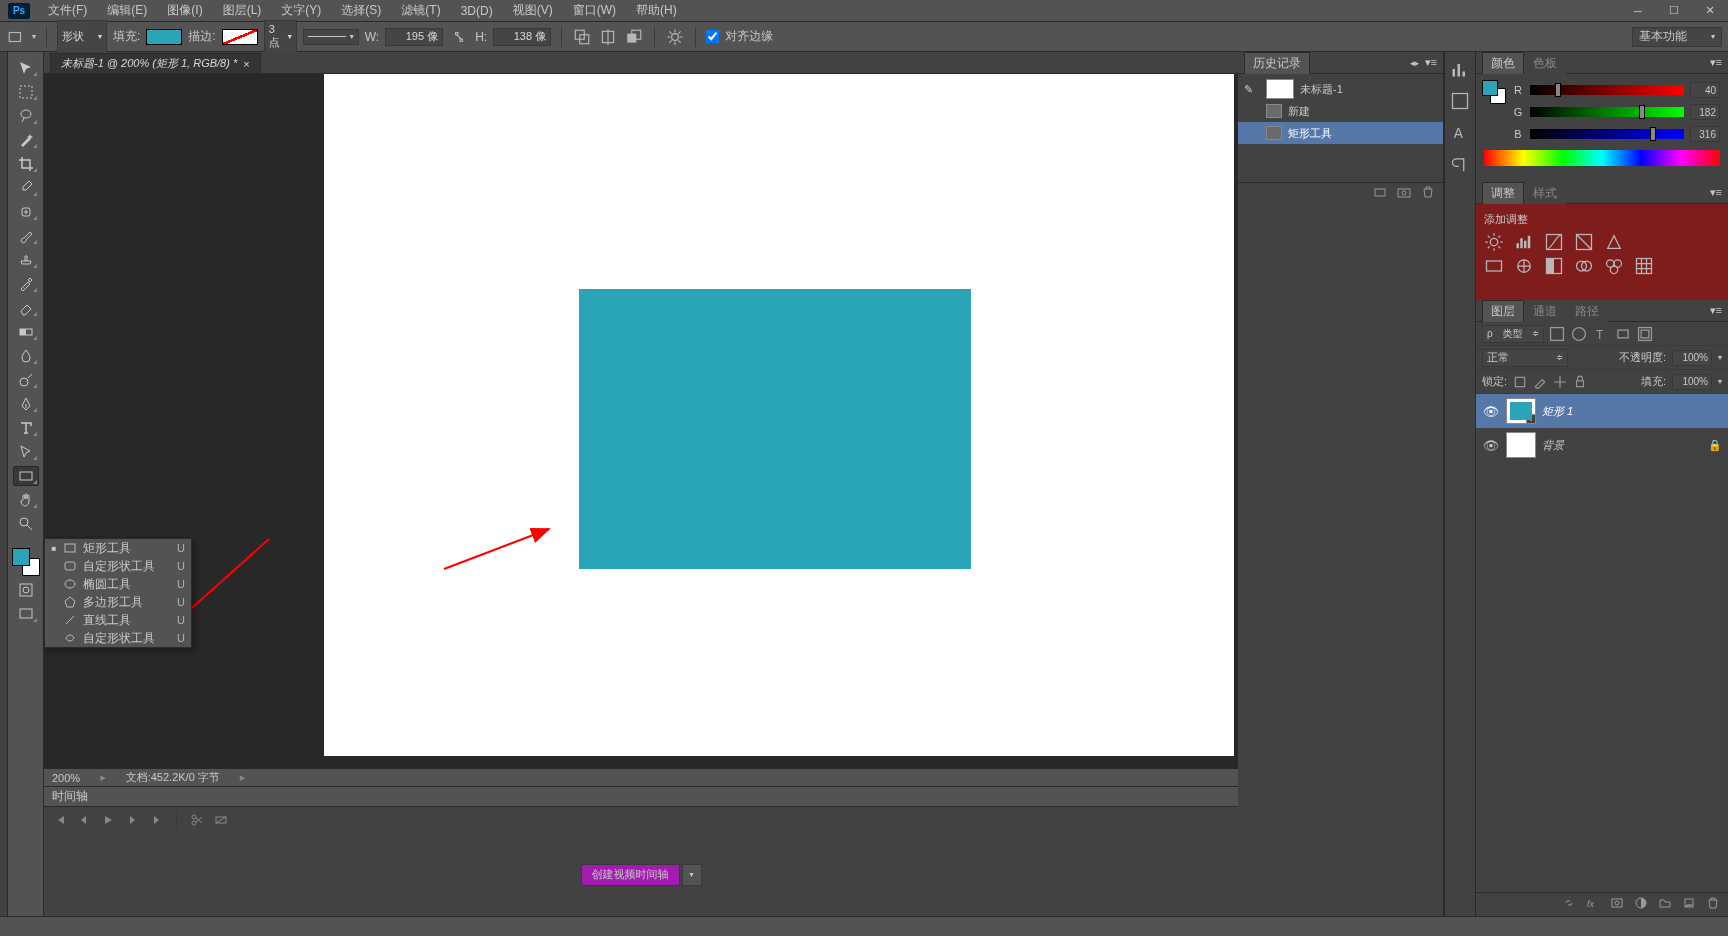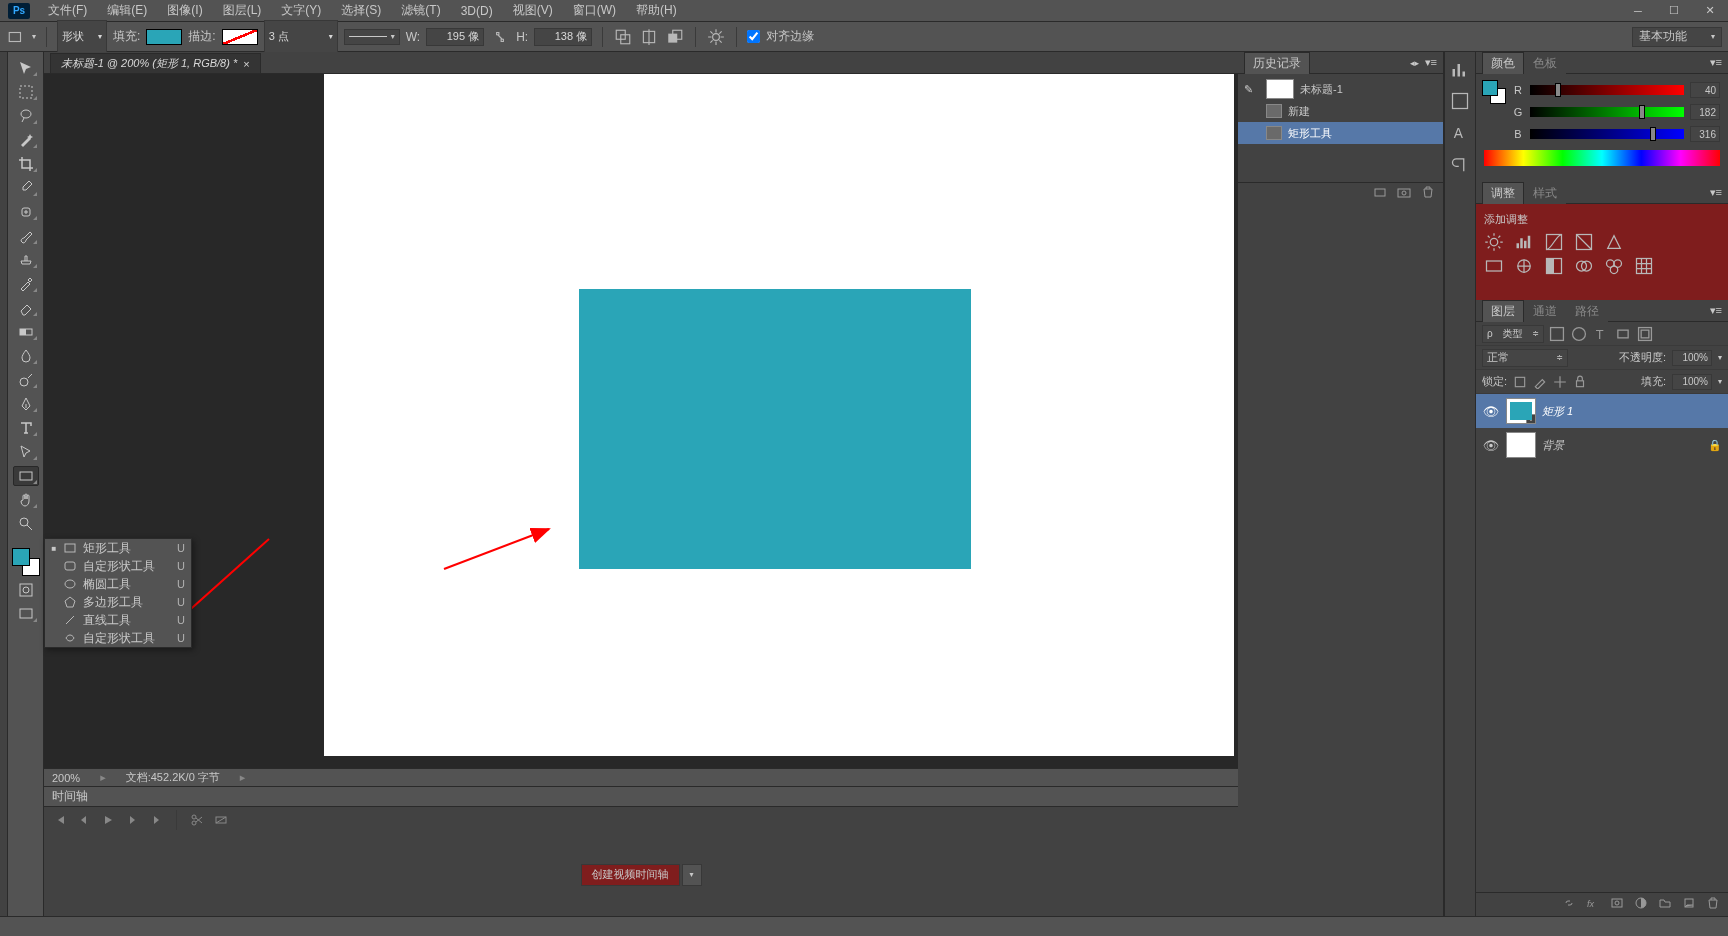--- a/index.html
+++ b/index.html
@@ -62,21 +62,21 @@
 .status-bar { height: 18px; background: #535353; display: flex; align-items: center; padding: 0 8px; gap: 20px; font-size: 11px; border-top:1px solid #2a2a2a;}
 .status-sep{color:#888;}
 
 
 .timeline { height: 130px; background: #424242; border-top: 1px solid #2a2a2a; display:flex; flex-direction:column;}
 .timeline-tab { height: 20px; display: flex; align-items: center; padding-left:8px; font-size:12px; background:#535353; border-bottom:1px solid #2a2a2a;}
 .timeline-controls { height: 26px; display: flex; align-items: center; padding: 0 8px; gap: 8px; }
 .tl-btn svg{fill:#888; width:12px; height:12px;}
 .tl-btn{width:16px; height:16px; display:flex; align-items:center; justify-content:center;}
 .timeline-body { flex:1; display:flex; align-items:center; justify-content:center;}
-.create-video-btn { height: 22px; background: #7f1d1d; border: 1px solid #383838; padding: 0 10px; display: flex; align-items: center; font-size: 11px;}
+.create-video-btn { height: 22px; background: #a21caf; border: 1px solid #383838; padding: 0 10px; display: flex; align-items: center; font-size: 11px;}
 .create-dd{width:20px; height:22px; background:#535353; border:1px solid #383838; display:flex; align-items:center; justify-content:center; margin-left:2px;}
 
 
 .right-panels { width: 490px; background: #424242; display: flex; }
 .panel-dock-icons { width: 32px; background: #424242; display: flex; flex-direction: column; align-items: center; padding-top: 8px; gap: 14px; border-left:1px solid #2a2a2a; border-right:1px solid #2a2a2a;}
 .dock-icon { width: 20px; height: 18px; display: flex; align-items: center; justify-content: center; }
 .dock-icon svg{fill:#b8b8b8;}
 
 .panel-col { display: flex; flex-direction: column; }
 .col1 { width: 206px; border-right:1px solid #2a2a2a;}
@@ -174,21 +174,21 @@
   <span class="chevron">▾</span>
   <div class="vdiv"></div>
   <div class="opt-dd">
       <span>形状</span>
       <span class="chevron">▾</span>
     </div>
   <span class="opt-label">填充:</span>
   <div class="swatch fill-swatch"></div>
   <span class="opt-label">描边:</span>
   <div class="swatch stroke-swatch"></div>
-  <div class="opt-dd" style="width:74px">
+  <div class="opt-dd" style="width:33px">
       <span>3 点</span>
       <span class="chevron">▾</span>
     </div>
   <div class="stroke-line">
       <div class="stroke-line-inner"></div>
       <span class="chevron" style="margin-left:4px">▾</span>
     </div>
   <span class="opt-label">W:</span>
   <input class="opt-input" value="195 像" style="">
   <div class="icon-btn">

